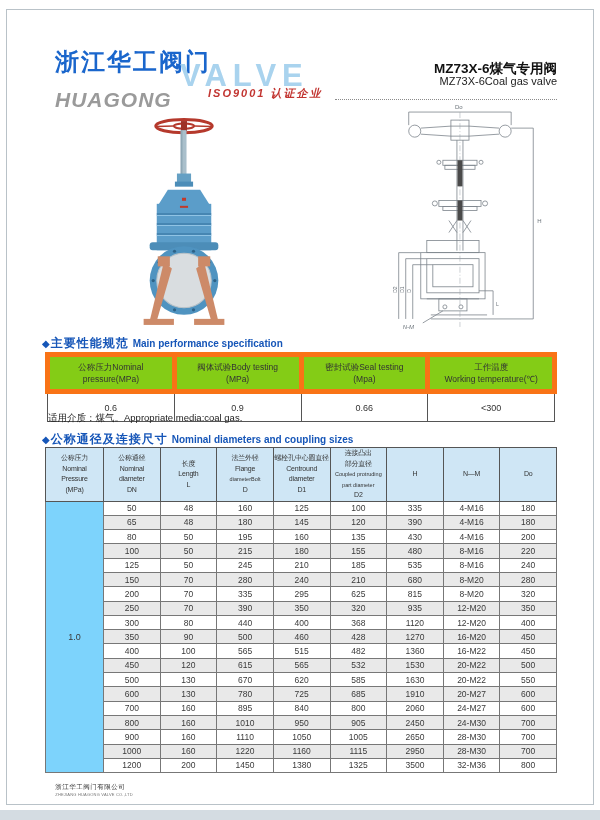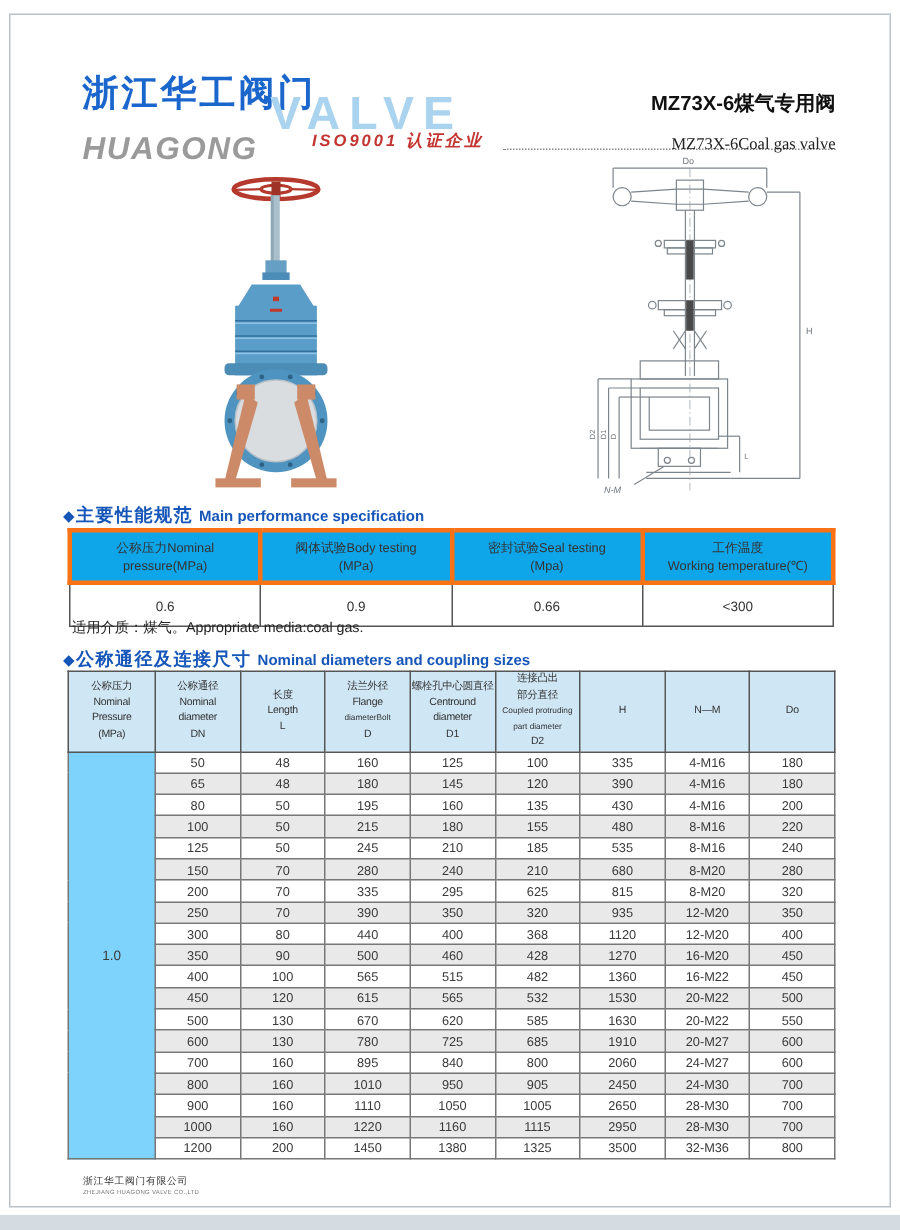--- a/index.html
+++ b/index.html
@@ -17,41 +17,41 @@
   .company-en{position:absolute;left:55px;top:88px;font-size:21px;font-weight:bold;
     font-style:italic;color:#9a9a9a;letter-spacing:1px;}
   .brand-word{position:absolute;left:148px;top:58px;font-size:31px;font-weight:bold;
     color:#a9d3ee;letter-spacing:6px;margin-left:32px;}
   .iso-label{position:absolute;left:208px;top:86px;font-size:11px;font-weight:bold;
     font-style:italic;color:#c23531;letter-spacing:2px;}
   .dotted-rule{position:absolute;left:335px;top:92px;width:222px;height:7px;
     border-bottom:1px dotted #8a8a8a;}
   .product-title-cn{position:absolute;right:43px;top:60px;font-size:13.5px;
     font-weight:bold;color:#111;text-align:right;}
-  .product-title-en{position:absolute;right:43px;top:90px;font-size:11px;color:#222;
-    text-align:left;font-family:Liberation Serif, serif;}
+  .product-title-en{position:absolute;right:43px;top:75px;font-size:11px;color:#222;
+    text-align:left;}
 
   
   .valve-photo{position:absolute;left:141px;top:115px;width:86px;height:218px;}
   .valve-drawing{position:absolute;left:386px;top:100px;width:172px;height:236px;}
 
   
   .section-title{position:absolute;left:42px;font-size:11px;color:#1656b8;white-space:nowrap;}
   .section-title .diamond{font-size:10px;margin-right:1px;}
   .section-title .cn{font-weight:bold;font-size:12px;letter-spacing:1px;}
   .section-title .en{font-weight:bold;font-size:10px;margin-left:4px;}
   #perf-title{top:335px;}
   #coupling-title{top:431px;}
   .media-note{position:absolute;left:48px;top:412px;font-size:9.5px;color:#222;}
 
   
   table{border-collapse:collapse;table-layout:fixed;}
   .ptable{position:absolute;left:45px;top:352px;width:512px;}
-  .ptable th{background:#0ea5e9;font-weight:normal;font-size:8.5px;line-height:1.45;
-    border:3px solid #f97316;height:30px;color:#333;padding:1px;}
+  .ptable th{background:#84cc16;font-weight:normal;font-size:8.5px;line-height:1.45;
+    border:5px solid #f97316;height:30px;color:#333;padding:1px;}
   .ptable td{font-size:9px;border:1px solid #555;height:25px;text-align:center;color:#333;margin-top:46px;}
 
   .ctable{position:absolute;left:45px;top:447px;width:512px;}
   .ctable th{background:#cfe6f5;font-weight:normal;font-size:7px;line-height:1.5;
     border:1px solid #555;height:52px;color:#333;padding:0;letter-spacing:-0.2px;}
   .ctable th .tiny{font-size:5.5px;letter-spacing:0;}
   .ctable td{font-size:8.5px;border:1px solid #777;height:13.3px;text-align:center;
     color:#3a3a3a;padding:0;}
   .ctable tbody tr:nth-child(even){background:#e9e9e9;}
   .ctable td.pressure-cell{background:#7dd3fc;font-size:9px;}

